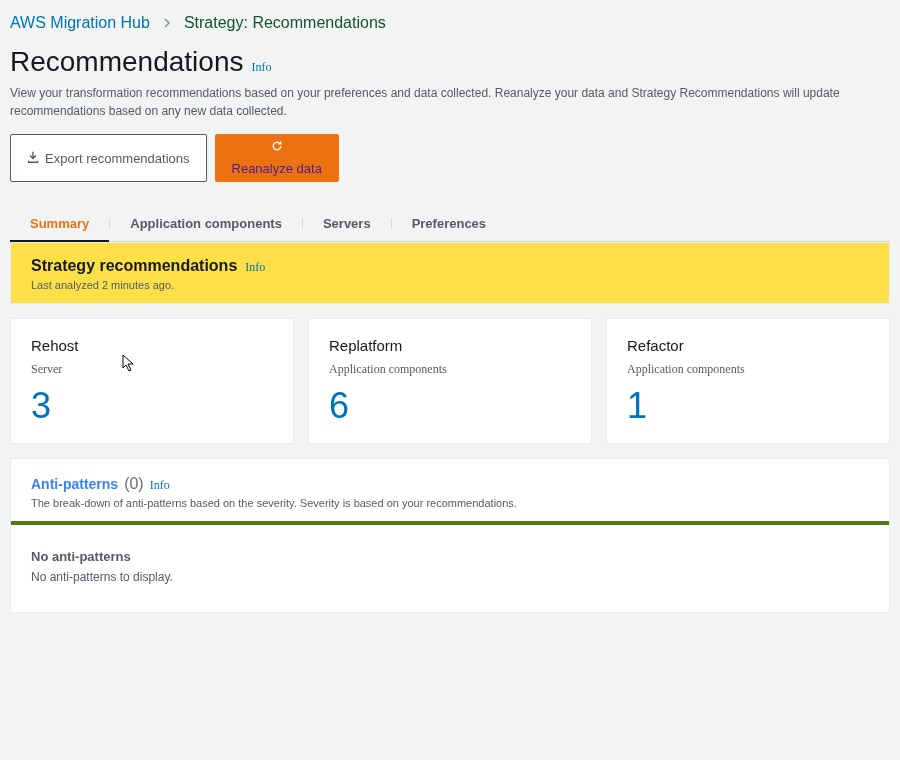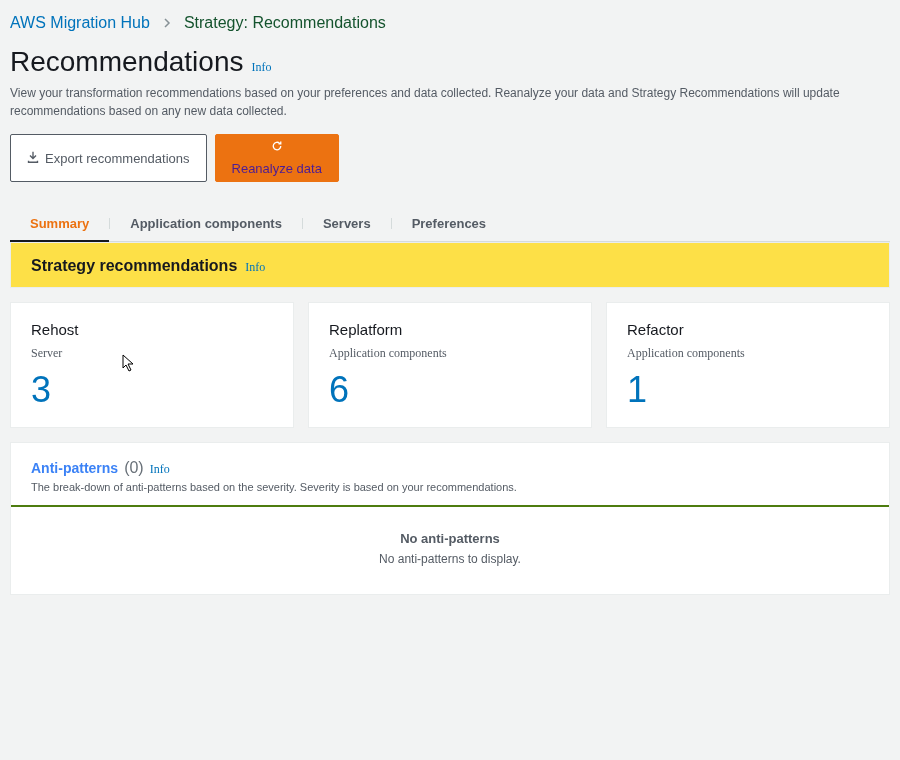--- a/index.html
+++ b/index.html
@@ -198,23 +198,23 @@
       font-size: 16px;
       font-weight: 400;
       color: #687078;
     }
     .anti-desc {
       font-size: 11px;
       color: #545b64;
       margin-top: 4px;
     }
     .anti-body {
-      border-top: 2px solid #4d7c0f;
+      border-top: 4px solid #4d7c0f;
       padding: 24px 20px 28px 20px;
-      text-align: center;
+      text-align: left;
     }
     .anti-empty-title {
       font-size: 13px;
       font-weight: 700;
       color: #545b64;
       margin-bottom: 6px;
     }
     .anti-empty-desc {
       font-size: 12px;
       color: #545b64;
@@ -277,20 +277,21 @@
   <div class="tab-sep"></div>
   <div class="tab">Preferences</div>
 </div>
 
 <div class="panel">
   <div class="panel-header">
     <div class="panel-title-row">
       <span class="panel-title">Strategy recommendations</span>
       <a class="info-link">Info</a>
     </div>
+    <div class="panel-subtitle">Last analyzed 2 minutes ago.</div>
   </div>
 </div>
 
 <div class="cards-row">
   <div class="card">
     <div class="card-title">Rehost</div>
     <div class="card-subtitle">Server</div>
     <div class="card-number">3</div>
   </div>
   <div class="card">

